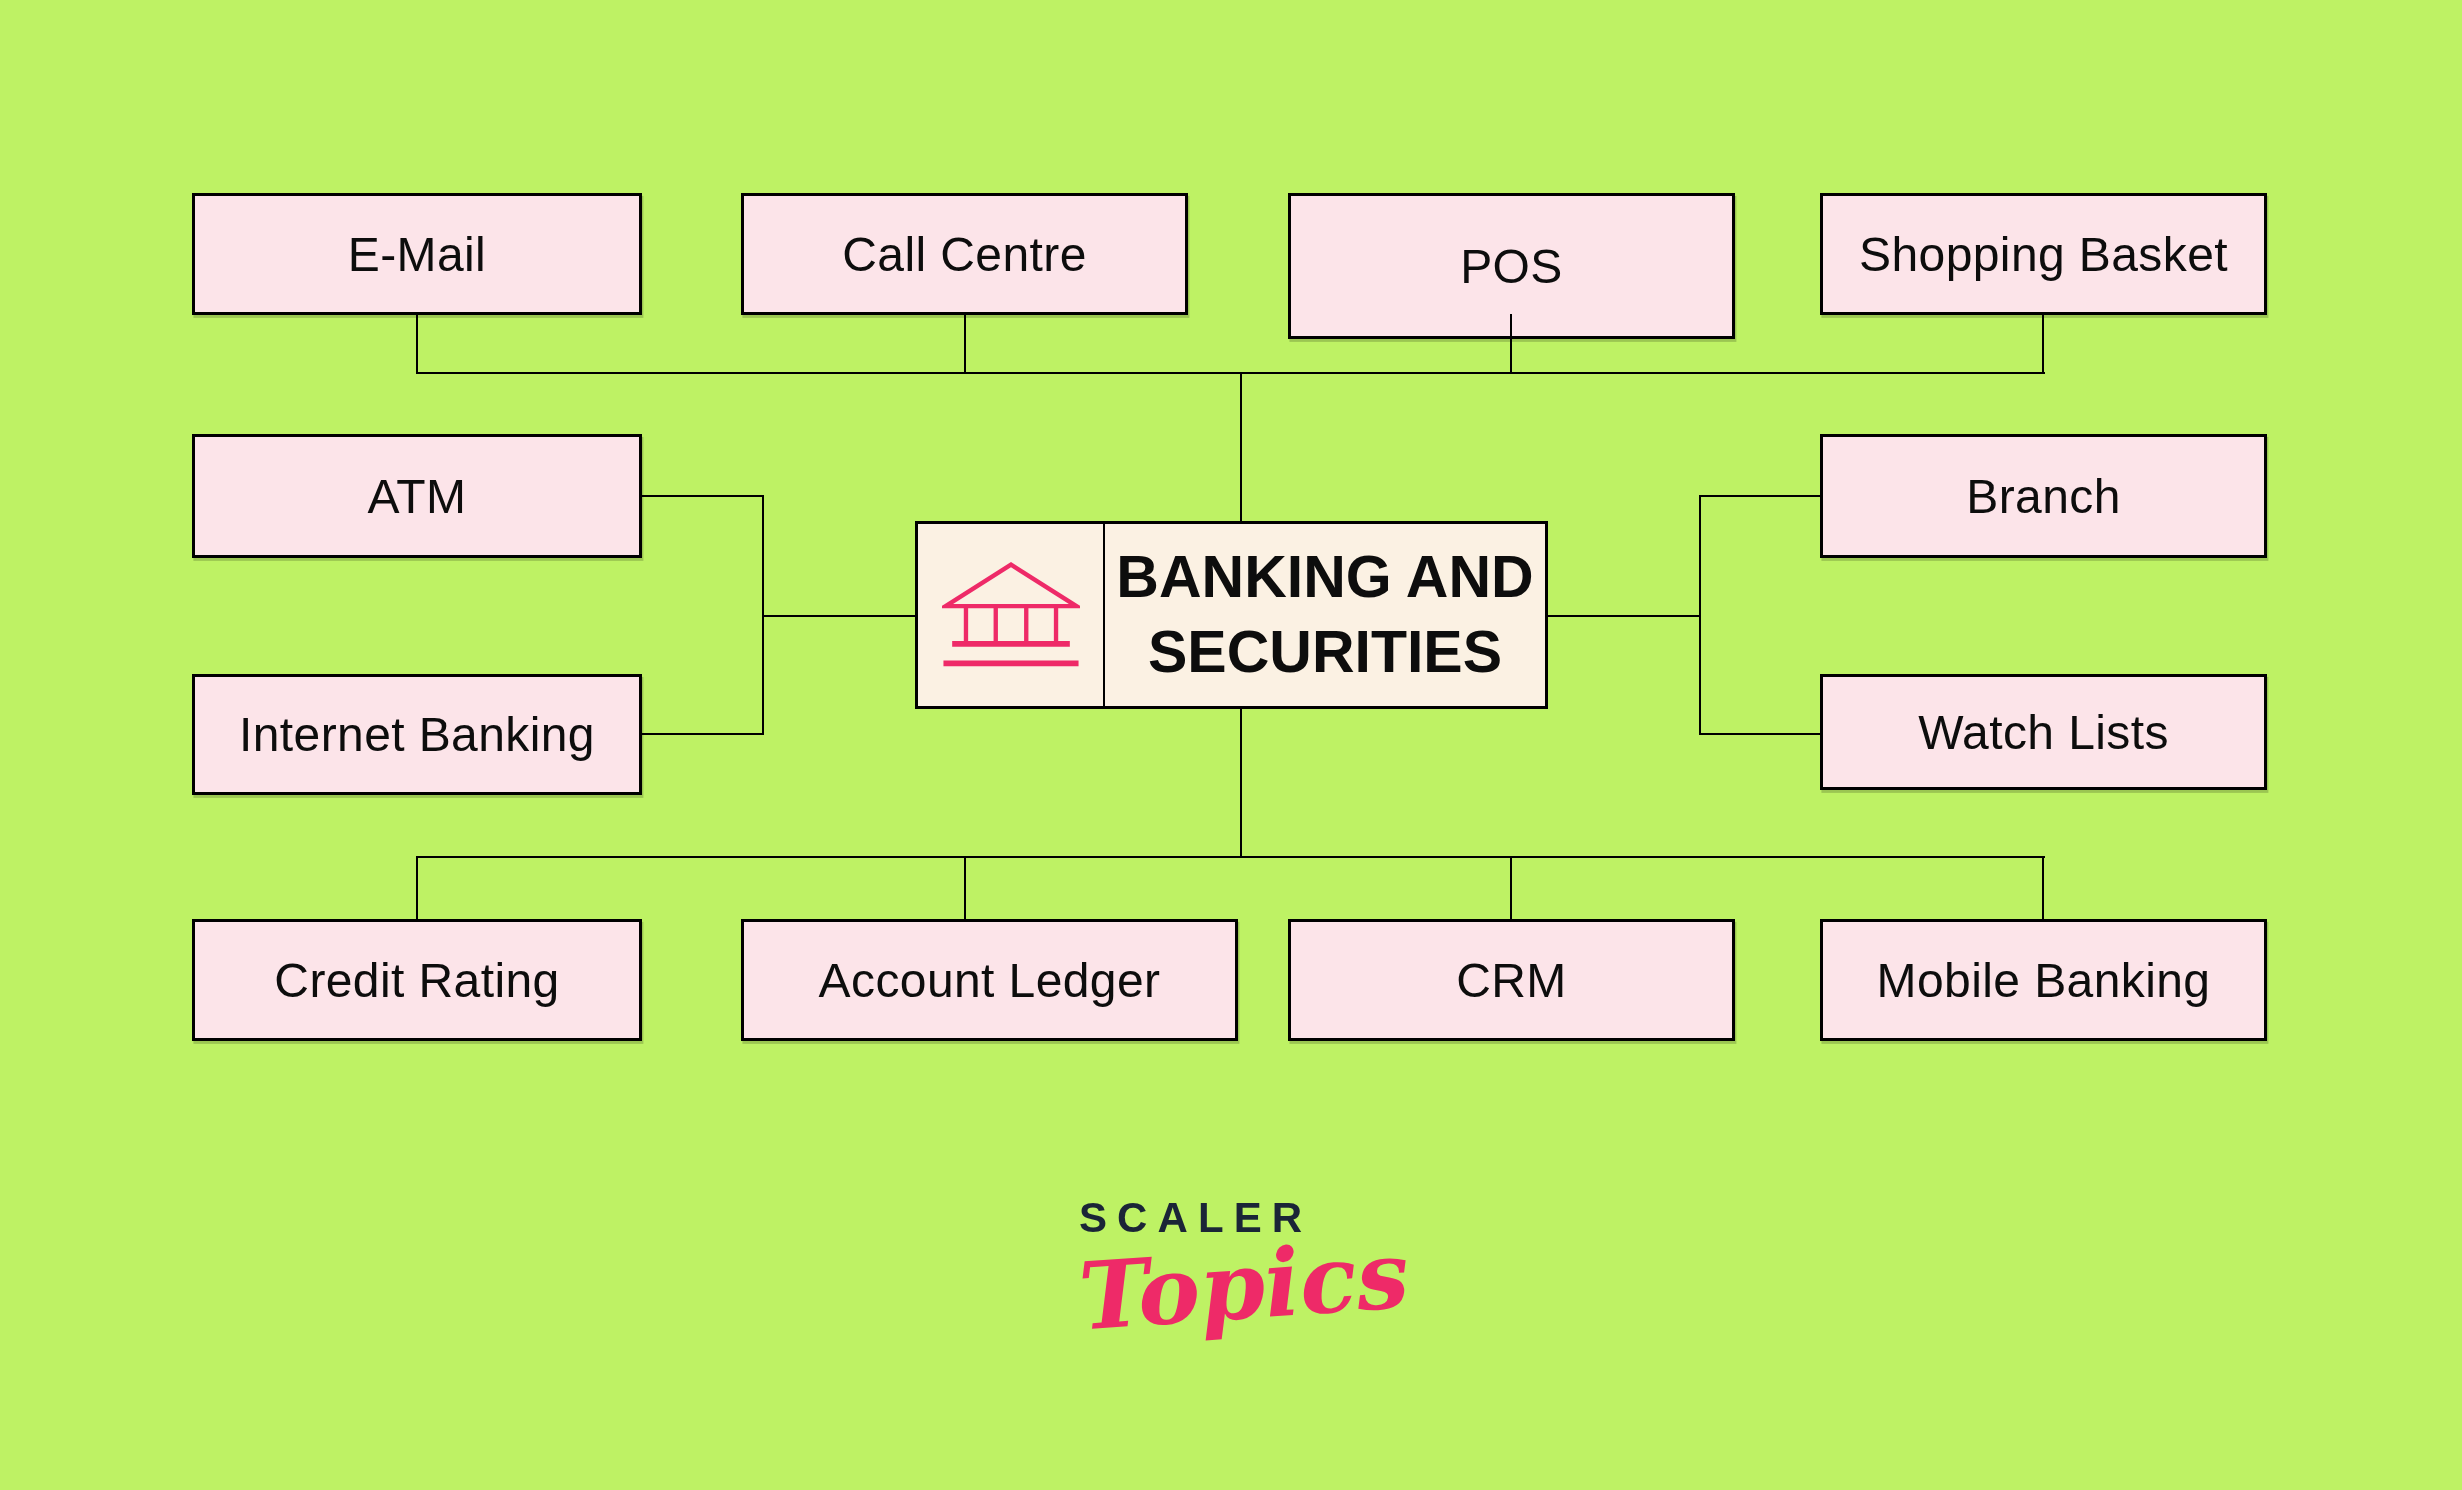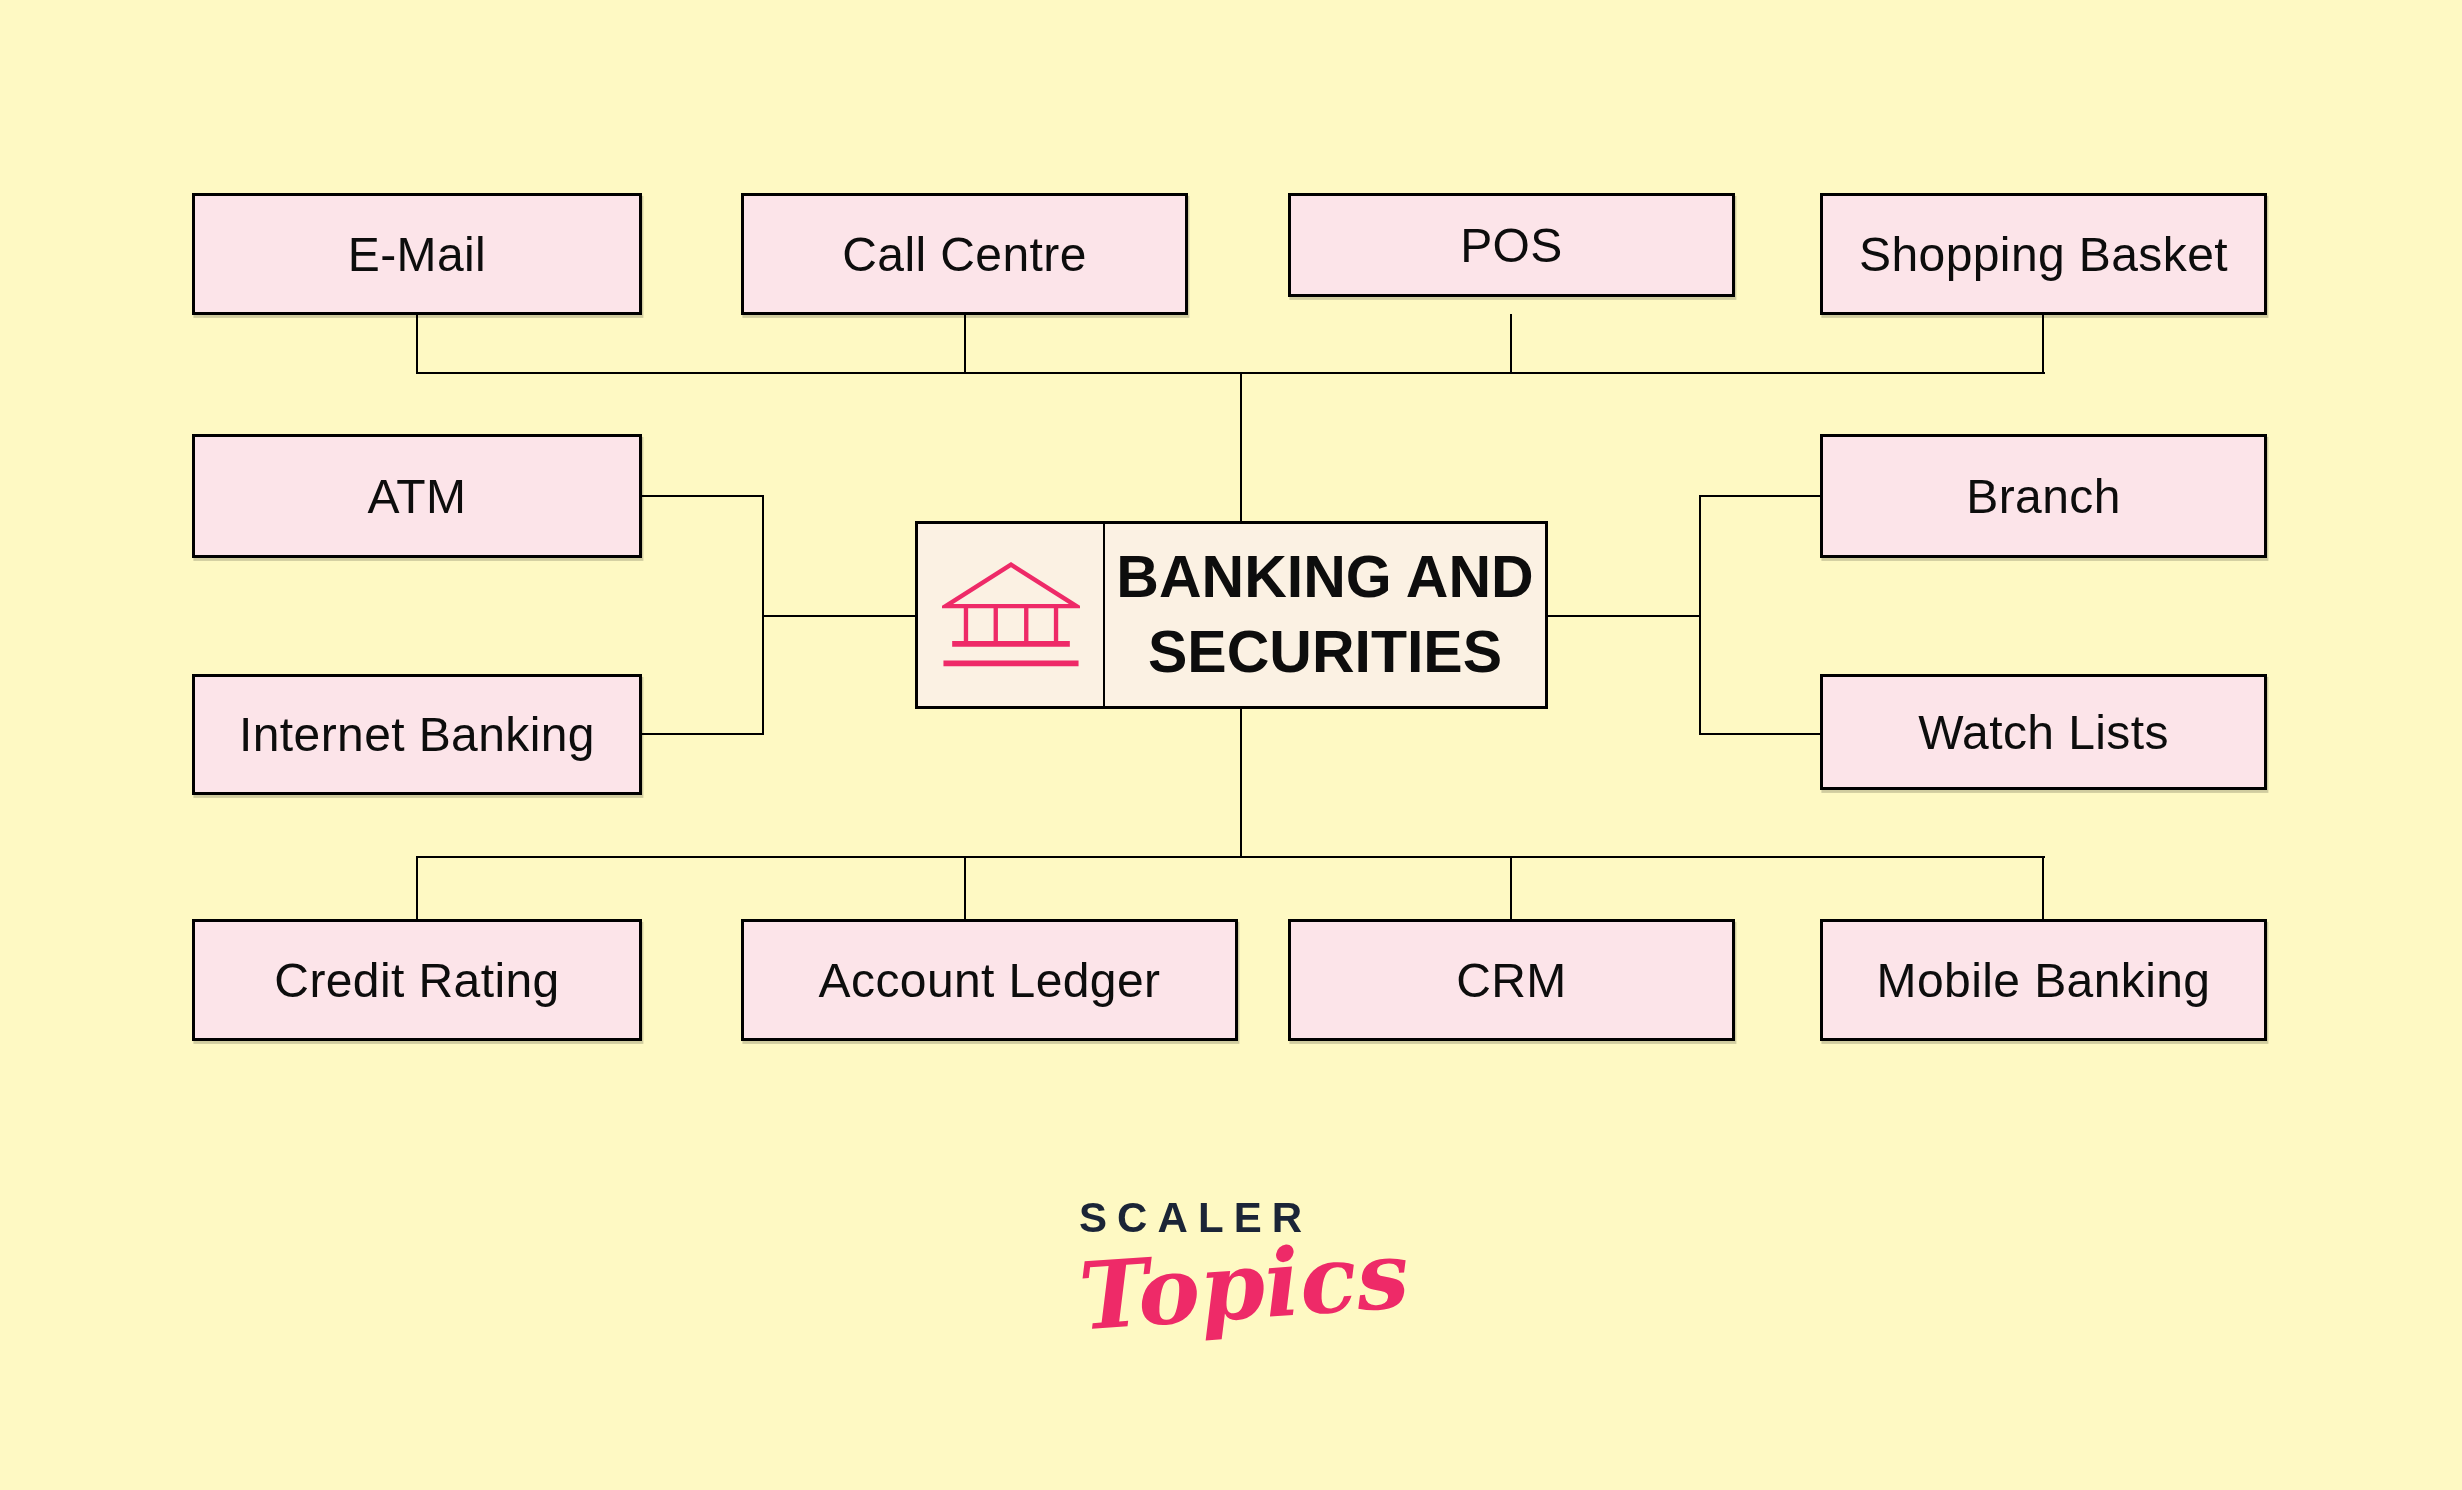--- a/index.html
+++ b/index.html
@@ -1,20 +1,20 @@
 <!DOCTYPE html>
 <html style="font-size:11.6px"><head>
 <meta charset="utf-8">
 <style>
   html, body { margin: 0; padding: 0; background: #ffffff; }
   #canvas {
     position: relative;
     width: 2462px;
     height: 1490px;
-    background: #fef9c3;
+    background: #bef264;
     font-family: "Liberation Sans", sans-serif;
     overflow: hidden;
   }
   .node {
     position: absolute;
     background: #fce4e9;
     border: 3.6px solid #000000;
     box-shadow: 1.4px 2.9px 0 rgba(0,0,0,0.18);
     display: flex;
     align-items: center;
@@ -93,21 +93,21 @@
 <body>
 
 <div id="canvas">
 
   <div class="node" style="left:192px; top:193px; width:450px; height:122px;">
     <span class="label">E-Mail</span>
   </div>
   <div class="node" style="left:741px; top:193px; width:447px; height:122px;">
     <span class="label">Call Centre</span>
   </div>
-  <div class="node" style="left:1288px; top:193px; width:447px; height:104px;text-align:right;">
+  <div class="node" style="left:1288px; top:193px; width:447px; height:146px;text-align:right;">
     <span class="label">POS</span>
   </div>
   <div class="node" style="left:1820px; top:193px; width:447px; height:122px;">
     <span class="label">Shopping Basket</span>
   </div>
 
   <div class="node" style="left:192px; top:674px; width:450px; height:121px;">
     <span class="label">Internet Banking</span>
   </div>
   <div class="node" style="left:192px; top:434px; width:450px; height:124px;">

